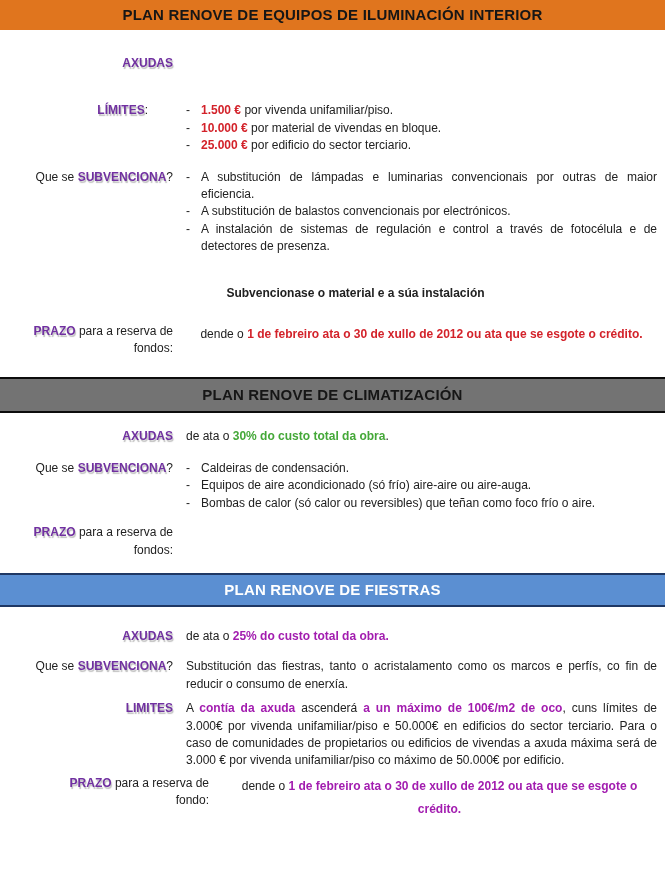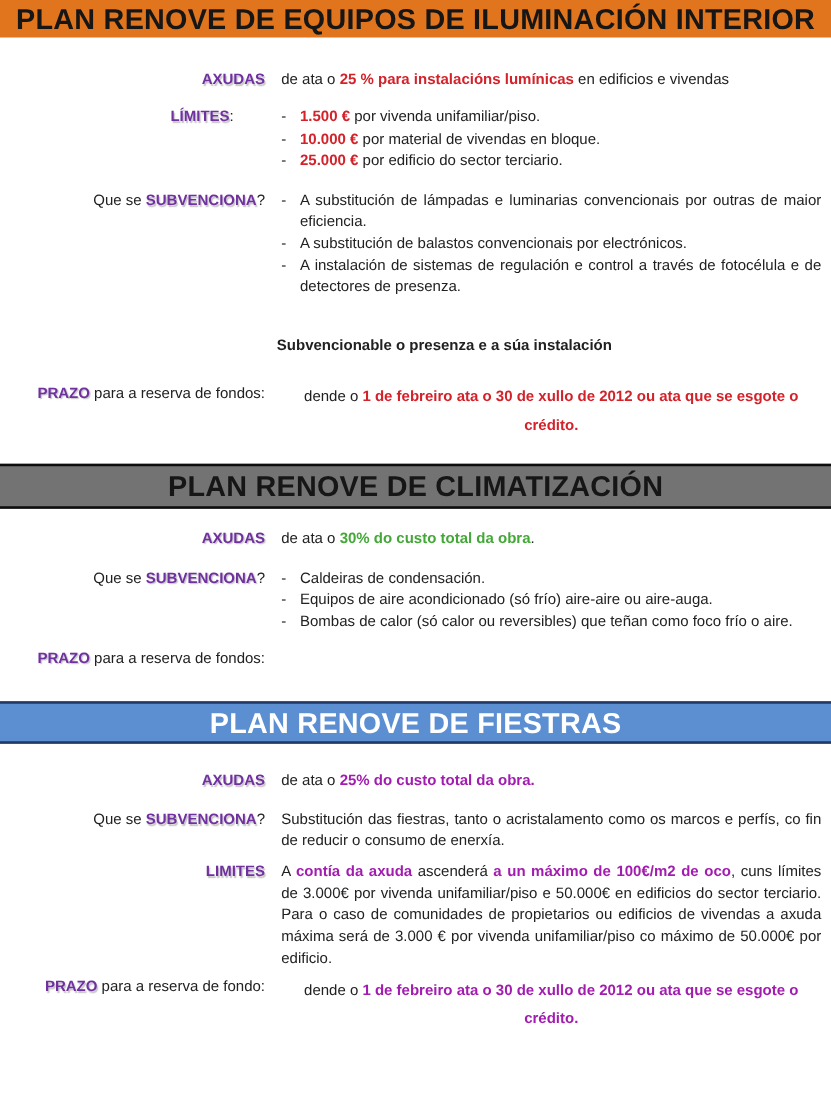--- a/index.html
+++ b/index.html
@@ -1,67 +1,66 @@
 <!DOCTYPE html>
 <html><head>
 <meta charset="utf-8">
 <style>
   html,body{margin:0;padding:0;}
   body{
     width:665px;height:885px;overflow:hidden;background:#ffffff;
     font-family:"Liberation Sans",sans-serif;font-size:12px;line-height:1.45;color:#212121;
   }
   .page{width:665px;height:885px;position:relative;}
-  .band{width:100%;text-align:center;font-weight:700;font-size:23px;letter-spacing:0.2px;box-sizing:border-box;}
+  .band{width:100%;text-align:center;font-weight:700;font-size:15px;letter-spacing:0.2px;box-sizing:border-box;}
   .band-orange{background:#E0751E;color:#161616;height:30px;line-height:30px;}
   .band-green{background:#737373;color:#161616;height:36px;line-height:32px;border-top:2px solid #0d0d0d;border-bottom:2px solid #0d0d0d;margin-top:19px;}
-  .band-blue{background:#5B8FD2;color:#ffffff;height:34px;line-height:30px;border-top:2px solid #1F3864;border-bottom:2px solid #1F3864;margin-top:26px;}
+  .band-blue{background:#5B8FD2;color:#ffffff;height:34px;line-height:30px;border-top:2px solid #1F3864;border-bottom:2px solid #1F3864;margin-top:14px;}
   .row{display:flex;margin-right:8px;}
-  .lbl{width:212px;flex:none;text-align:right;}
+  .lbl{width:173px;flex:none;text-align:right;}
   .lbl.pad25{padding-right:25px;box-sizing:border-box;}
   .val{flex:1;margin-left:13px;}
   .plabel{color:#7030A0;font-weight:700;text-shadow:1px 1.5px 1px rgba(130,130,130,0.5);}
   .b{font-weight:700;}
   .red{color:#D3222A;}
   .grn{color:#44A838;}
   .blu{color:#a21caf;}
   .li{display:flex;}
   .mk{width:15px;flex:none;}
   .lt{flex:1;}
   .just{text-align:justify;}
   .note{font-weight:700;text-align:center;padding-left:46px;}
   .prazoval{line-height:1.9;text-align:center;}
   
   .mt-ax1{margin-top:25px;}
-  .mt-lim1{margin-top:13px;}
+  .mt-lim1{margin-top:30px;}
   .mt-sub1{margin-top:14px;}
   .mt-note1{margin-top:29px;}
   .mt-prz1{margin-top:21px;}
   .mt-ax2{margin-top:15px;}
   .mt-sub2{margin-top:15px;}
   .mt-note2{margin-top:18px;}
   .mt-prz2{margin-top:12px;}
   .mt-ax3{margin-top:21px;}
   .mt-sub3{margin-top:13px;}
   .mt-lim3{margin-top:7px;}
-  .mt-prz3{margin-top:5px;}
+  .mt-prz3{margin-top:5px;margin-left:36px;}
 </style>
 </head>
 <body>
 
 <div class="page">
 
   <section>
     <div class="band band-orange">
       <span>PLAN RENOVE DE EQUIPOS DE ILUMINACIÓN INTERIOR</span>
     </div>
 
     <div class="row mt-ax1">
       <div class="lbl"><span class="plabel">AXUDAS</span></div>
-      <div class="val"><span>de ata o </span><span class="b red">25 % para instalacións lumínicas</span><span> en edificios e vivendas</span></div>
     </div>
 
     <div class="row mt-lim1">
       <div class="lbl pad25"><span class="plabel">LÍMITES</span><span>:</span></div>
       <div class="val">
         <div class="li">
             <span class="mk">-</span>
             <span class="lt"><span class="b red">1.500 €</span><span> por vivenda unifamiliar/piso.</span></span>
           </div>
         <div class="li">
@@ -86,21 +85,21 @@
             <span class="mk">-</span>
             <span class="lt">A substitución de balastos convencionais por electrónicos.</span>
           </div>
         <div class="li">
             <span class="mk">-</span>
             <span class="lt just">A instalación de sistemas de regulación e control a través de fotocélula e de detectores de presenza.</span>
           </div>
       </div>
     </div>
 
-    <div class="note mt-note1">Subvencionable o presenza e a súa instalación</div>
+    <div class="note mt-note1">Subvencionase o material e a súa instalación</div>
 
     <div class="row mt-prz1">
       <div class="lbl"><span class="plabel">PRAZO</span><span> para a reserva de fondos:</span></div>
       <div class="val prazoval"><span>dende o </span><span class="b red">1 de febreiro ata o 30 de xullo de 2012 ou ata que se esgote o crédito.</span></div>
     </div>
   </section>
 
   <section>
     <div class="band band-green">
       <span>PLAN RENOVE DE CLIMATIZACIÓN</span>

